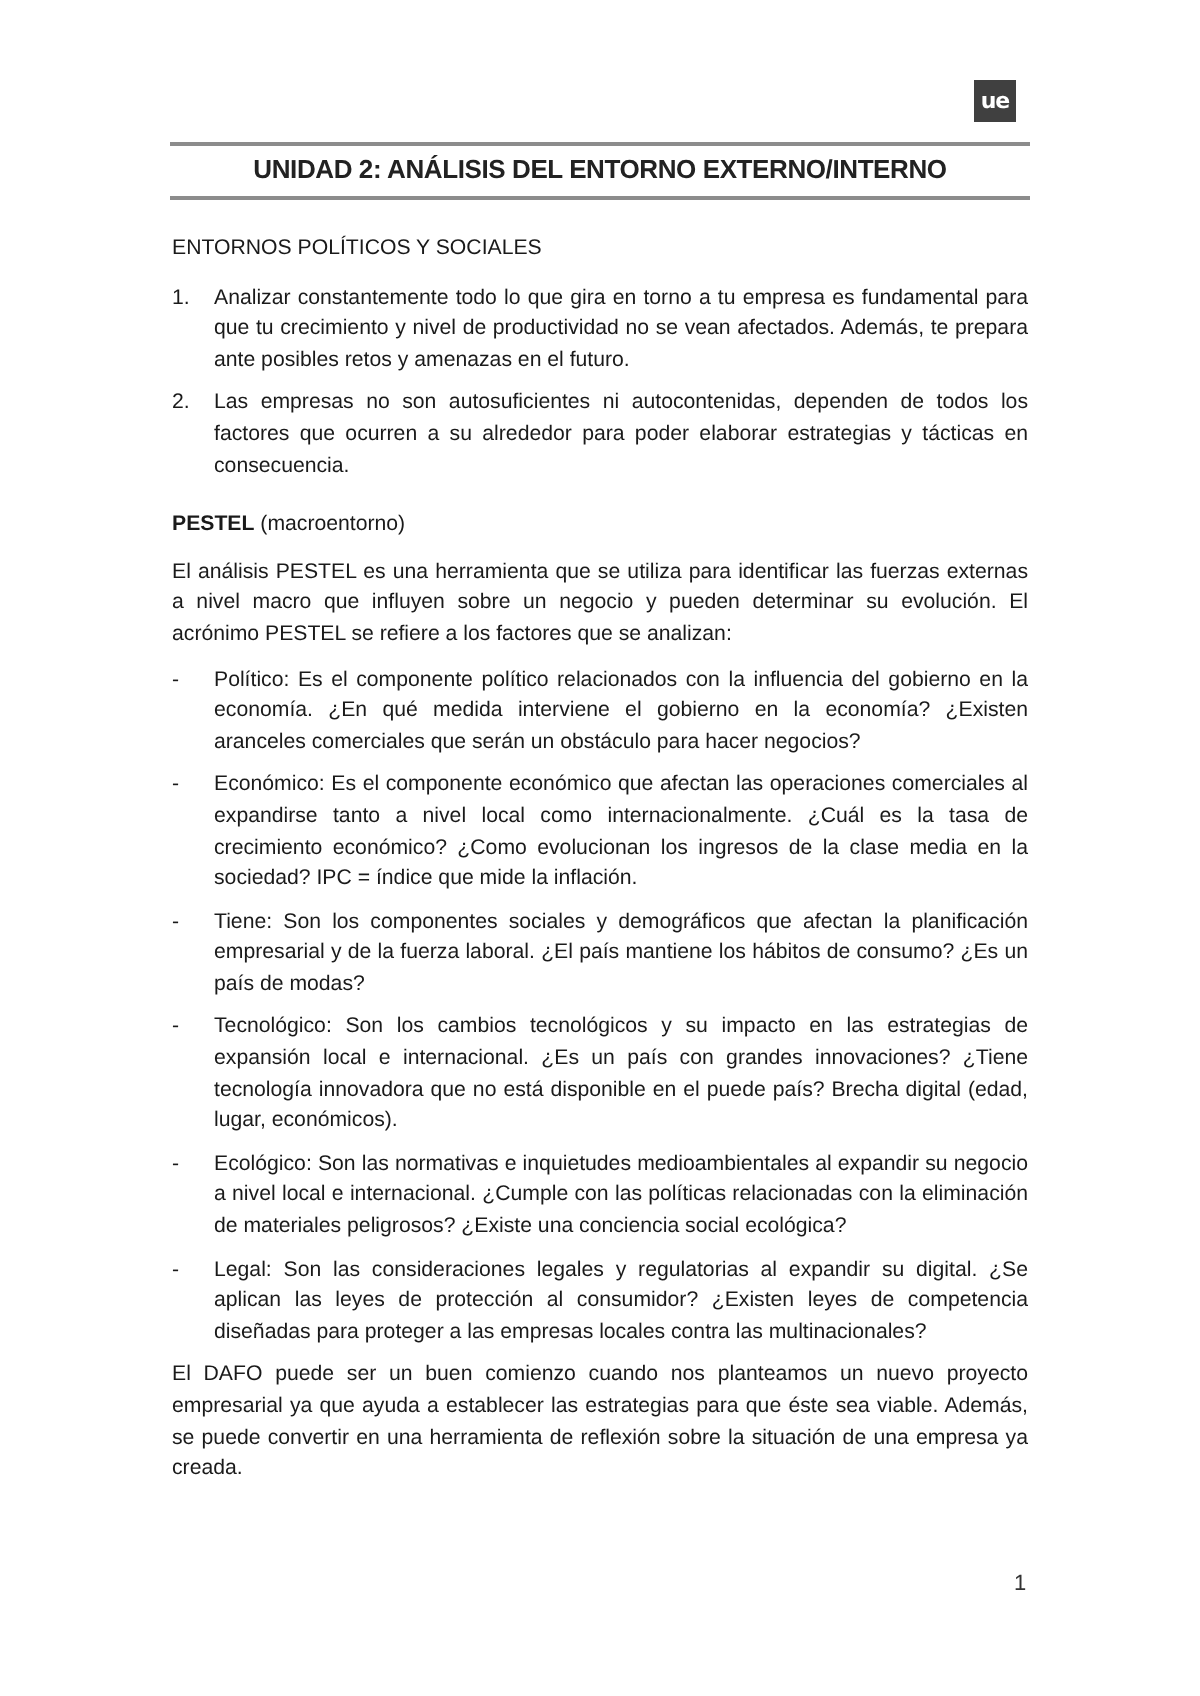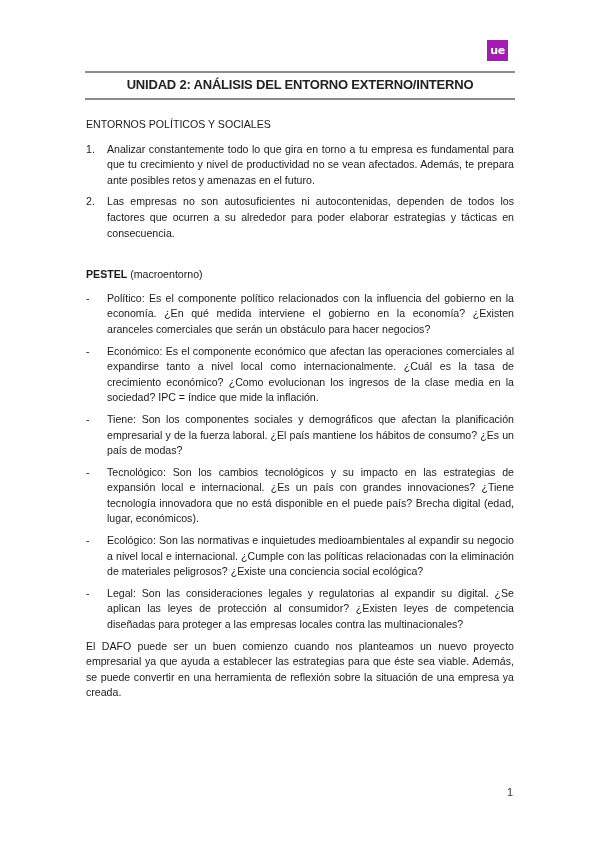--- a/index.html
+++ b/index.html
@@ -2,36 +2,36 @@
 <html><head>
 <meta charset="utf-8">
 <style>
   html, body { margin:0; padding:0; }
   body {
     width:600px; height:848px; background:#ffffff; position:relative; overflow:hidden;
     font-family:"Liberation Sans", sans-serif; color:#1a1a1a;
   }
   .logo {
     position:absolute; left:487px; top:40px; width:21px; height:21px;
-    background:#a21caf; color:#fff; font-size:11px; font-weight:bold;
+    background:#404040; color:#fff; font-size:11px; font-weight:bold;
     display:flex; align-items:center; justify-content:center; letter-spacing:-0.5px;
     font-family:"DejaVu Sans", sans-serif;
   }
   .hline { position:absolute; left:85px; width:430px; height:2px; background:#8c8c8c; }
   .title {
     position:absolute; left:85px; width:430px; top:77px; text-align:center;
     font-size:13px; font-weight:bold; letter-spacing:-0.2px; color:#222;
   }
   .content { position:absolute; left:86px; width:428px; top:117px; font-size:10.6px; line-height:15.6px; }
   p { margin:0; text-align:justify; }
   .sec-head { margin:0 0 9px 0; }
   ol { margin:0; padding:0; list-style:none; }
   ol li { position:relative; padding-left:21px; margin-bottom:6px; text-align:justify; }
   ol li .num { position:absolute; left:0; top:0; }
-  .subhead { margin-top:26px; margin-bottom:8px; }
+  .subhead { margin-top:14px; margin-bottom:8px; }
   .subhead b { font-weight:bold; }
   ul { margin:7px 0 0 0; padding:0; list-style:none; }
   ul li { position:relative; padding-left:21px; margin-bottom:6px; text-align:justify; }
   ul li .dash { position:absolute; left:0; top:0; }
   .u { }
   .para { margin-bottom:7px; }
   .pagenum { position:absolute; left:507px; top:786px; font-size:11px; color:#333; }
 </style>
 </head>
 <body>
@@ -42,20 +42,21 @@
 <div class="hline" style="top:98px;"></div>
 
 <div class="content">
   <p class="sec-head">ENTORNOS POLÍTICOS Y SOCIALES</p>
   <ol>
     <li><span class="num">1.</span><span>Analizar constantemente todo lo que gira en torno a tu empresa es fundamental para que tu crecimiento y nivel de productividad no se vean afectados. Además, te prepara ante posibles retos y amenazas en el futuro.</span></li>
     <li><span class="num">2.</span><span>Las empresas no son autosuficientes ni autocontenidas, dependen de todos los factores que ocurren a su alrededor para poder elaborar estrategias y tácticas en consecuencia.</span></li>
   </ol>
 
   <p class="subhead"><b>PESTEL</b><span> (macroentorno)</span></p>
+  <p>El análisis PESTEL es una herramienta que se utiliza para identificar las fuerzas externas a nivel macro que influyen sobre un negocio y pueden determinar su evolución. El acrónimo PESTEL se refiere a los factores que se analizan:</p>
   <ul>
     <li><span class="dash">-</span><span class="u">Político</span><span>: Es el componente político relacionados con la influencia del gobierno en la economía. ¿En qué medida interviene el gobierno en la economía? ¿Existen aranceles comerciales que serán un obstáculo para hacer negocios?</span></li>
     <li><span class="dash">-</span><span class="u">Económico</span><span>: Es el componente económico que afectan las operaciones comerciales al expandirse tanto a nivel local como internacionalmente. ¿Cuál es la tasa de crecimiento económico? ¿Como evolucionan los ingresos de la clase media en la sociedad? IPC = índice que mide la inflación.</span></li>
     <li><span class="dash">-</span><span class="u">Tiene</span><span>: Son los componentes sociales y demográficos que afectan la planificación empresarial y de la fuerza laboral. ¿El país mantiene los hábitos de consumo? ¿Es un país de modas?</span></li>
     <li><span class="dash">-</span><span class="u">Tecnológico</span><span>: Son los cambios tecnológicos y su impacto en las estrategias de expansión local e internacional. ¿Es un país con grandes innovaciones? ¿Tiene tecnología innovadora que no está disponible en el puede país? Brecha digital (edad, lugar, económicos).</span></li>
     <li><span class="dash">-</span><span class="u">Ecológico</span><span>: Son las normativas e inquietudes medioambientales al expandir su negocio a nivel local e internacional. ¿Cumple con las políticas relacionadas con la eliminación de materiales peligrosos? ¿Existe una conciencia social ecológica?</span></li>
     <li><span class="dash">-</span><span class="u">Legal</span><span>: Son las consideraciones legales y regulatorias al expandir su digital. ¿Se aplican las leyes de protección al consumidor? ¿Existen leyes de competencia diseñadas para proteger a las empresas locales contra las multinacionales?</span></li>
   </ul>
 
   <p class="para">El DAFO puede ser un buen comienzo cuando nos planteamos un nuevo proyecto empresarial ya que ayuda a establecer las estrategias para que éste sea viable. Además, se puede convertir en una herramienta de reflexión sobre la situación de una empresa ya creada.</p>

